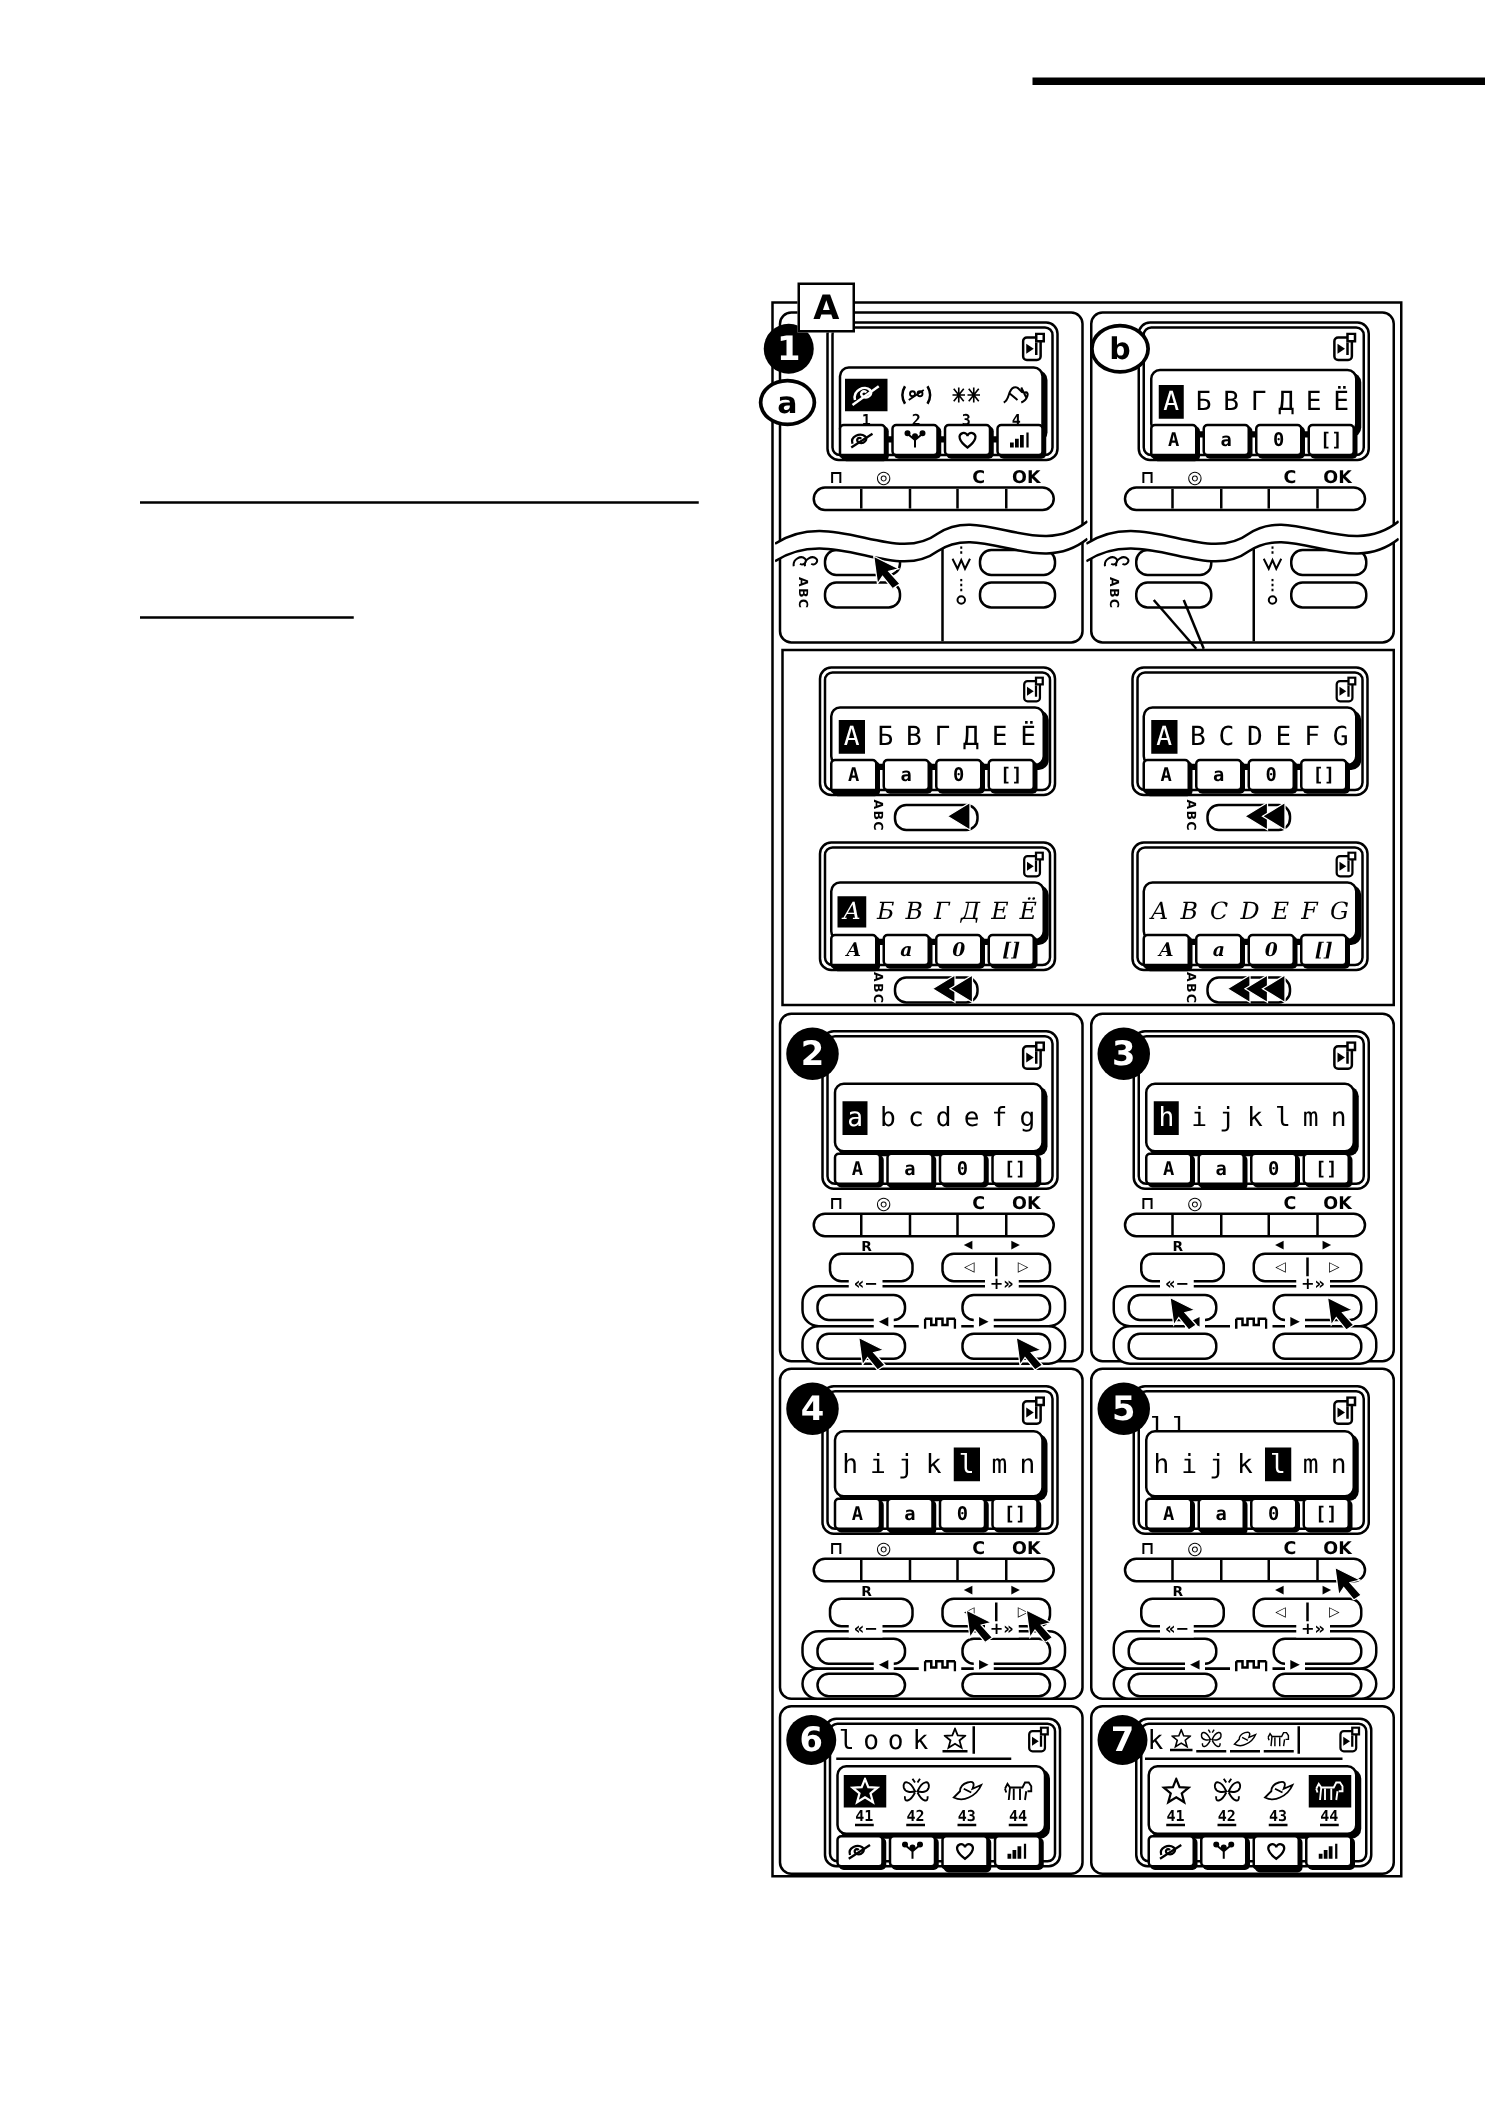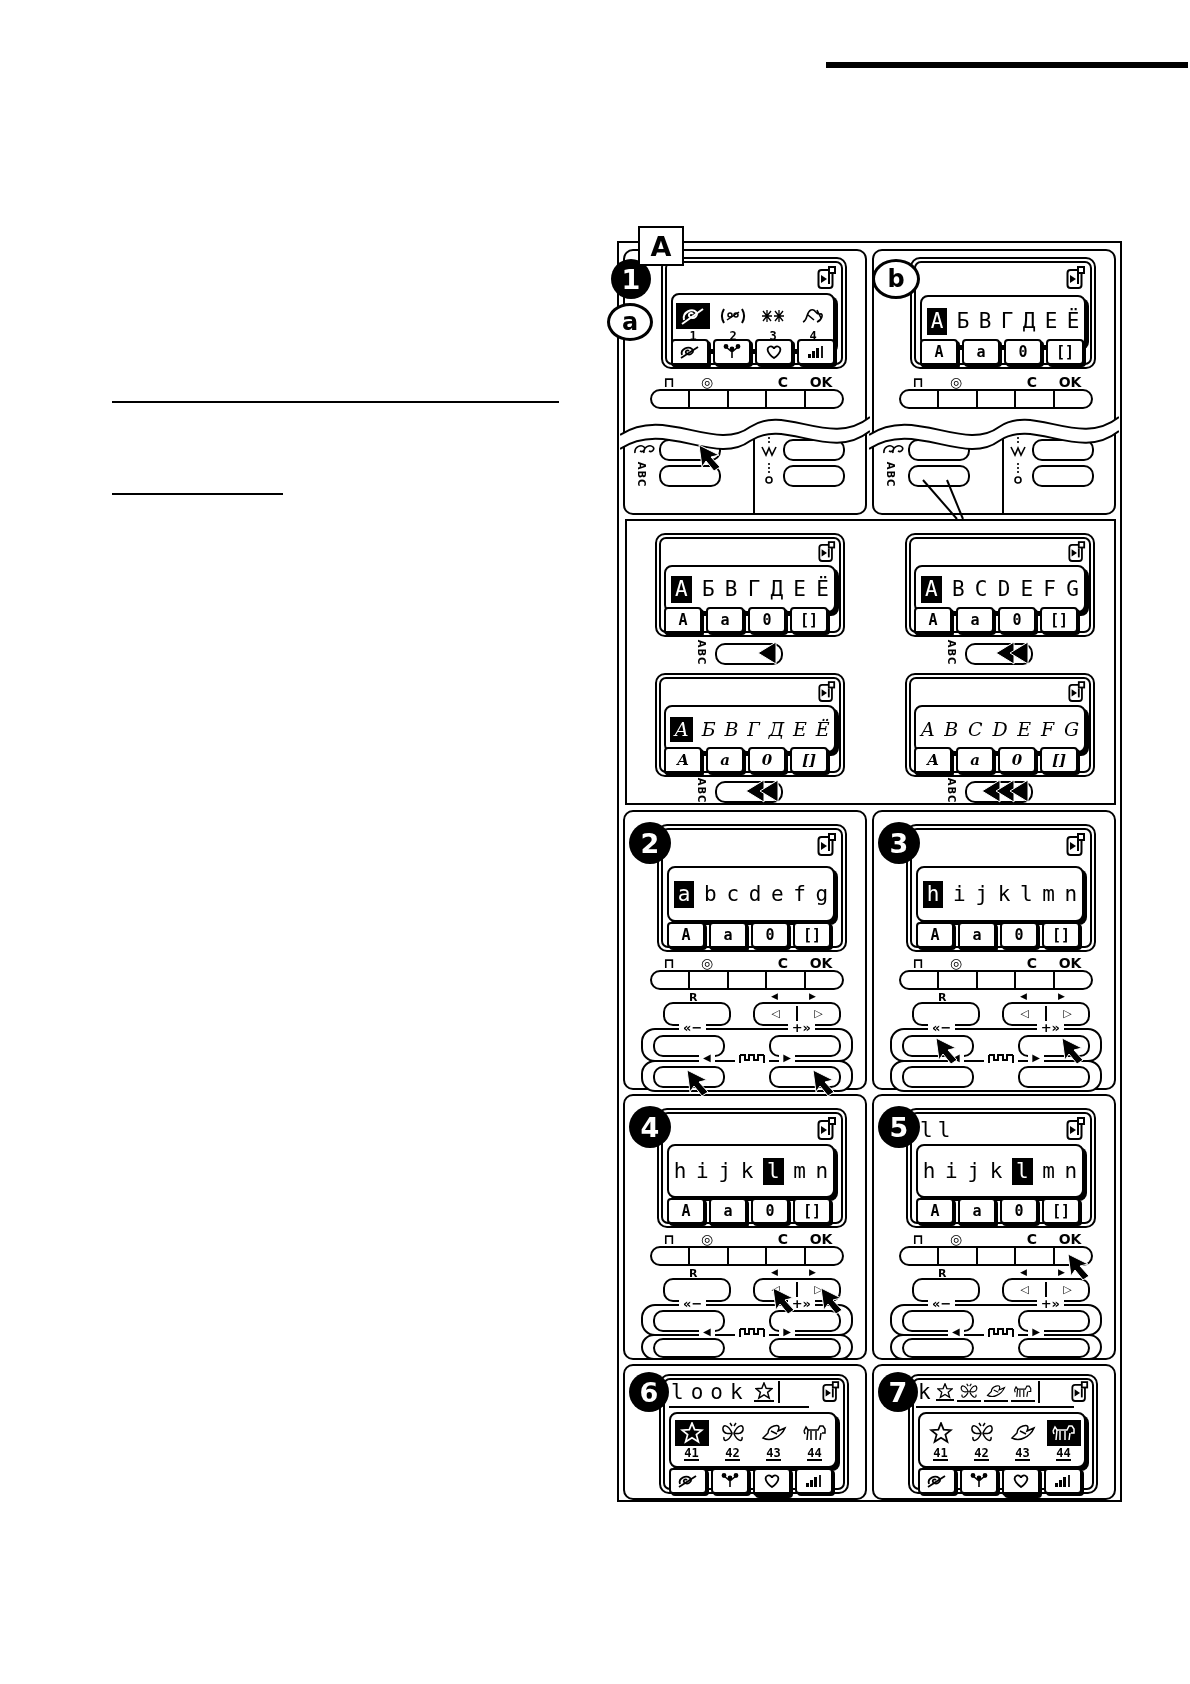--- a/index.html
+++ b/index.html
@@ -681,21 +681,21 @@
         </span>
       <span class="glbl" style="right:56px;font-size:10px;">▶</span>
       <div class="r pill" style="left:10px;top:2px;width:68px;height:16px;"></div>
       <div class="r pill" style="right:10px;top:2px;width:68px;height:16px;"></div>
     </div>
   </div>
 
   <div class="r cell" style="left:872px;top:1094px;width:240px;height:262px;">
     <div class="r badge" style="left:4px;top:10px;width:42px;height:42px;">5</div>
     <div class="r lcd" style="left:32px;top:12px;width:186px;height:116px;">
-      <div class="r entry" style="left:12px;top:8px;letter-spacing:5px;">ll</div>
+      <div class="r entry" style="left:12px;top:20px;letter-spacing:5px;">ll</div>
       <div class="r" style="right:8px;top:7px;">
         <svg width="20" height="24" viewBox="0 0 20 24">
             <rect x="1.5" y="4" width="14" height="18" rx="3" fill="none" stroke="#000" stroke-width="2"></rect>
             <rect x="12" y="1" width="6" height="6" fill="#fff" stroke="#000" stroke-width="2"></rect>
             <polygon points="4,9 10,13 4,17" fill="#000"></polygon>
             <line x1="12" y1="8" x2="12" y2="18" stroke="#000" stroke-width="2"></line>
           </svg>
       </div>
       <div class="r lrow" style="left:8px;top:34px;width:164px;height:50px;">
         <span class="ch">h</span>

